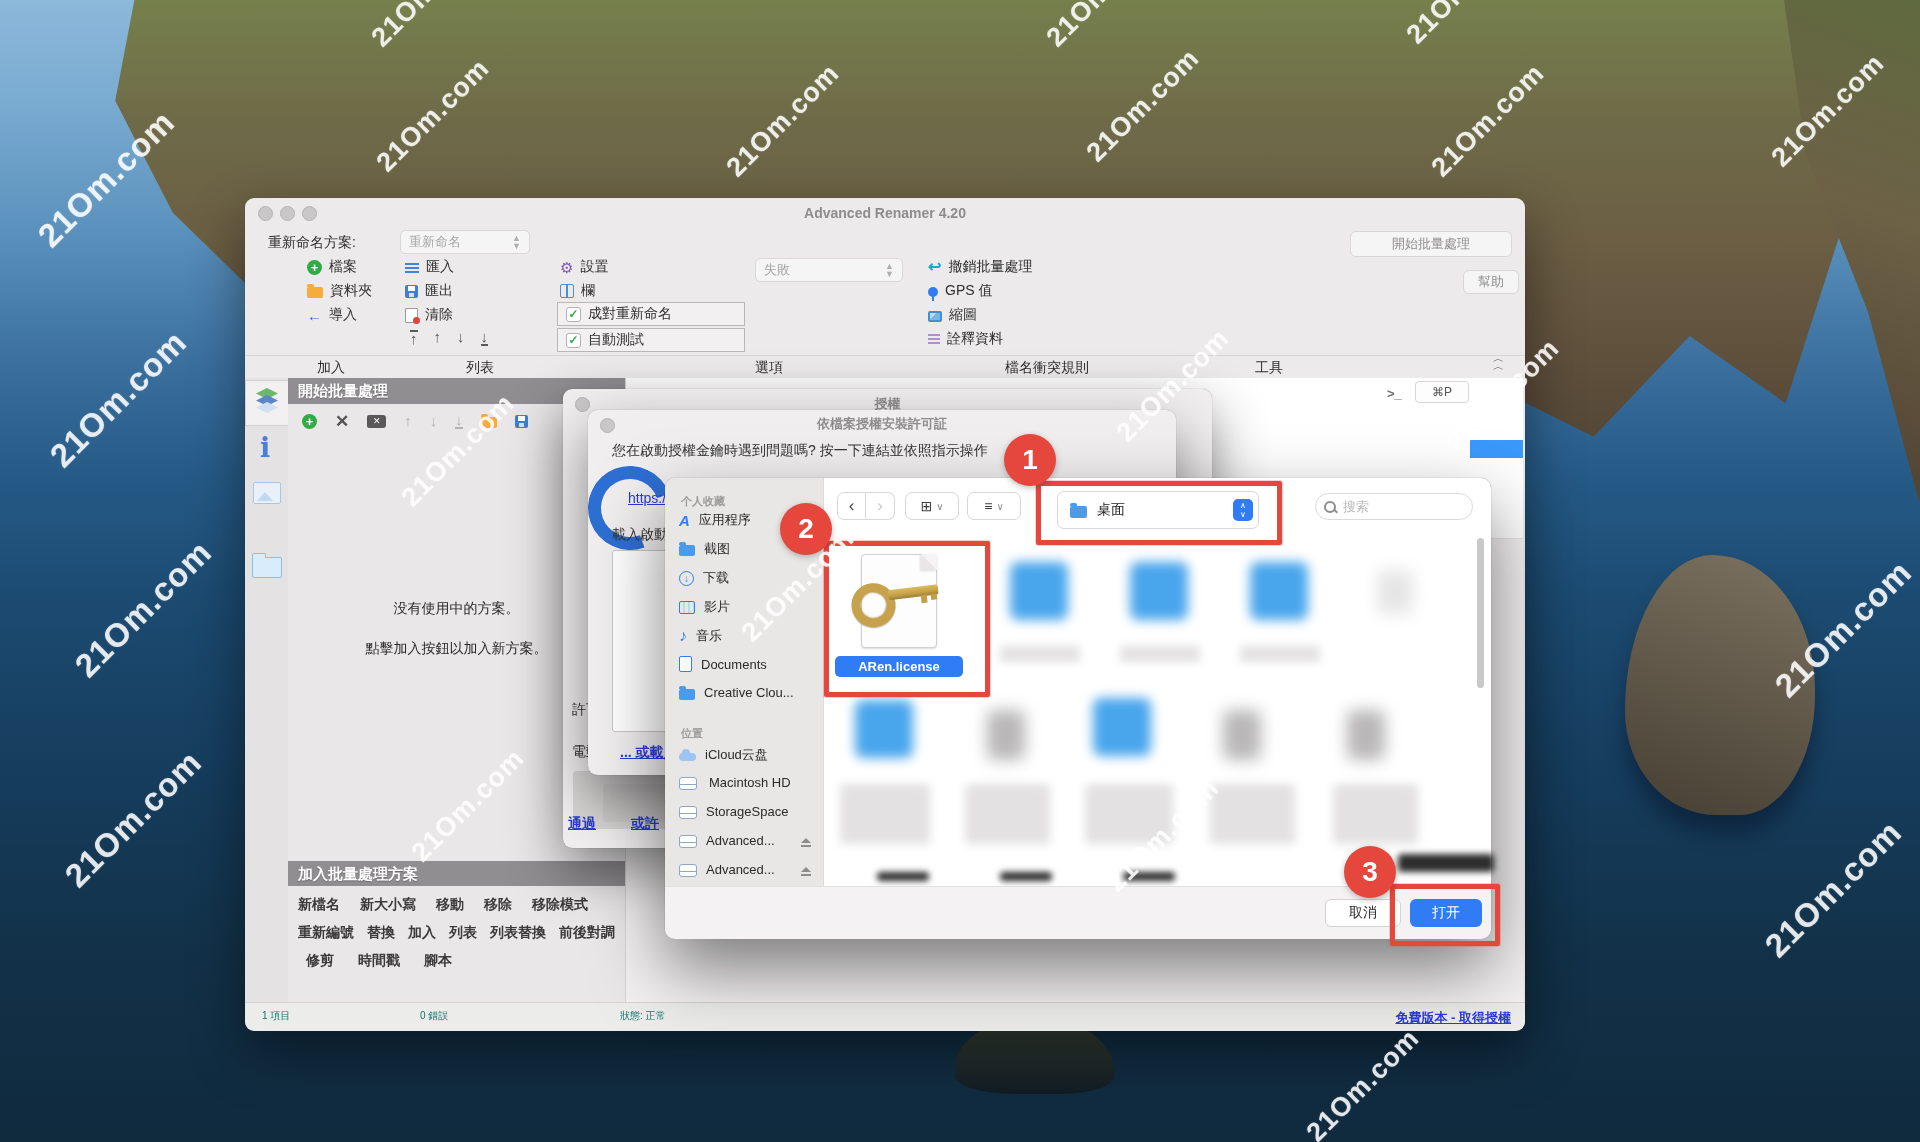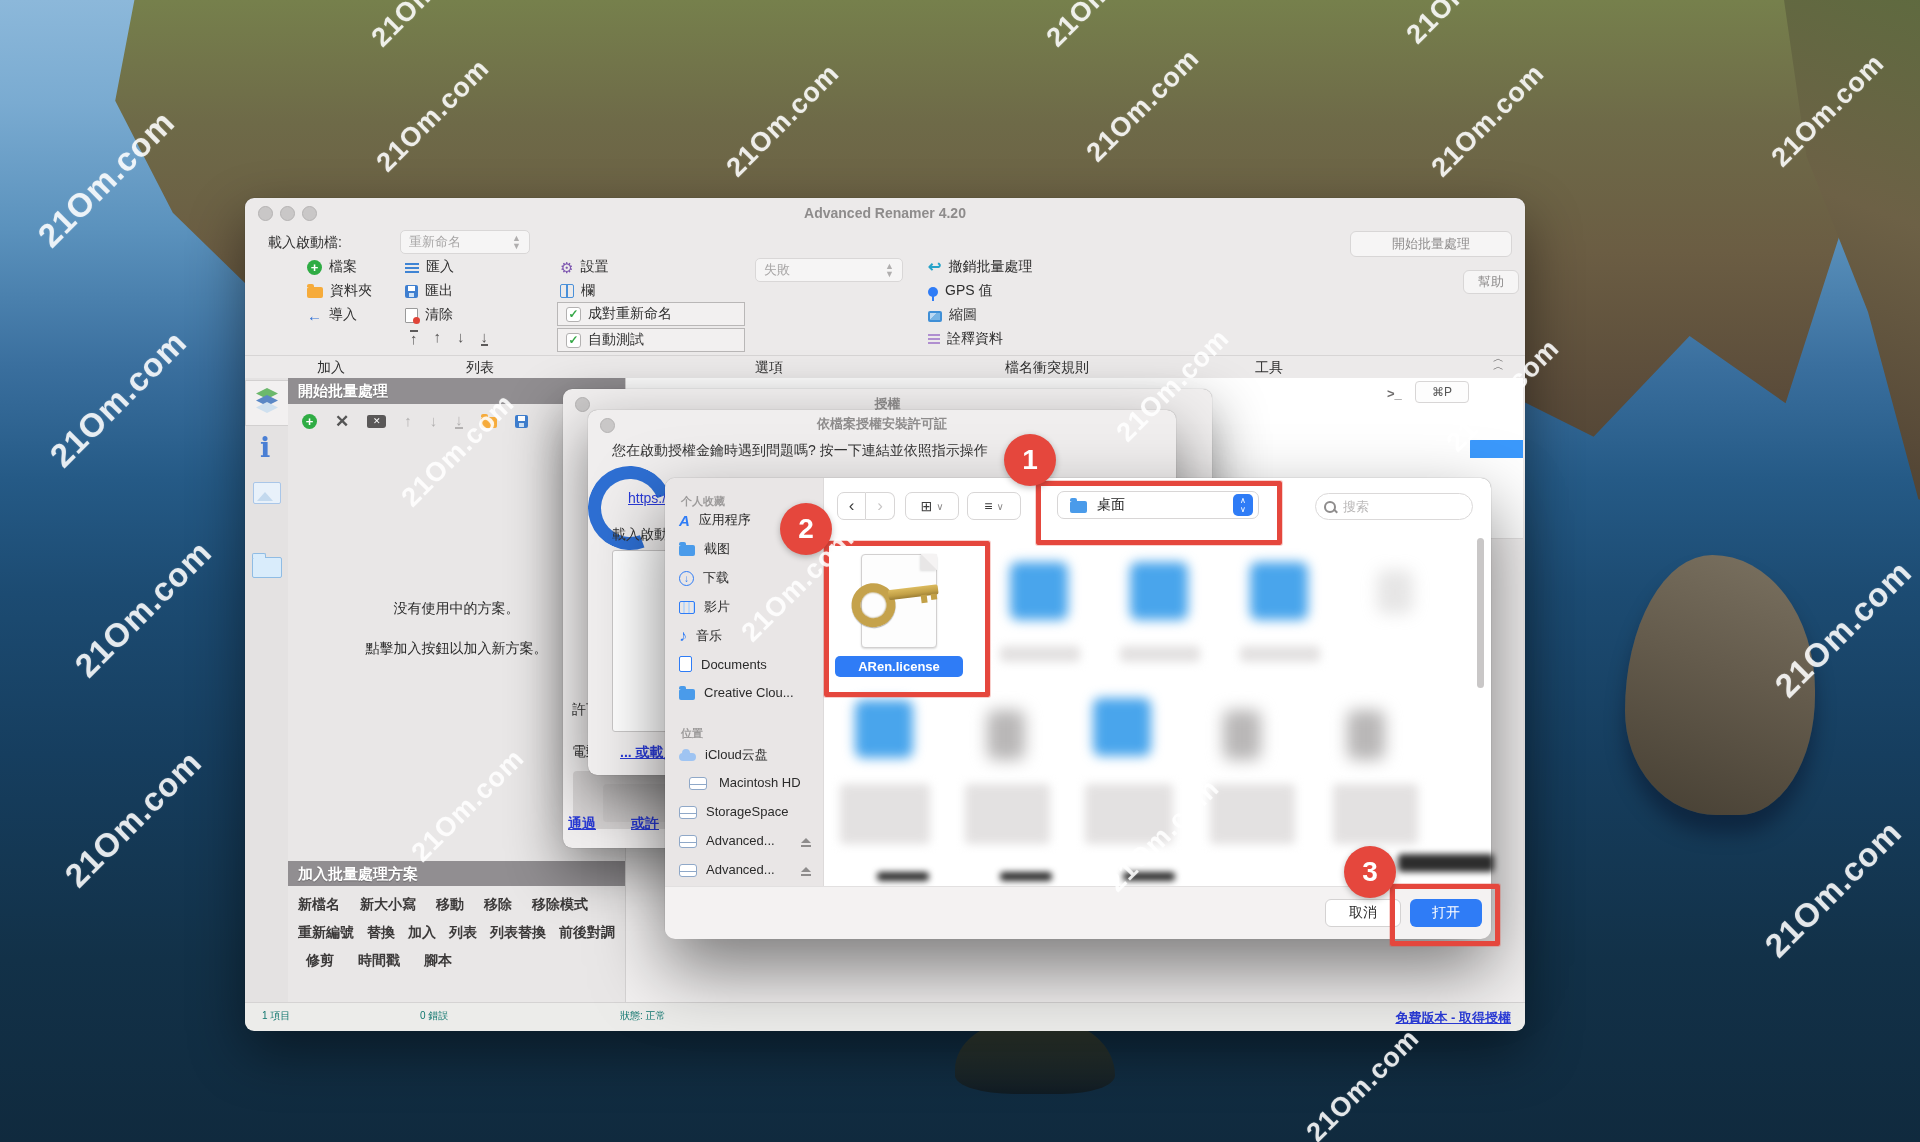--- a/index.html
+++ b/index.html
@@ -150,21 +150,21 @@
 
   <div id="ar" class="abs win">
 
     <div class="abs" style="left:13px;top:8px;display:flex;gap:7px;">
       <span class="dot"></span>
       <span class="dot"></span>
       <span class="dot"></span>
     </div>
     <div class="abs wtitle" style="left:0;top:7px;width:1280px;">Advanced Renamer 4.20</div>
 
-    <span class="abs lbl" style="left:23px;top:36px;">載入啟動檔:</span>
+    <span class="abs lbl" style="left:23px;top:36px;">重新命名方案:</span>
     <div class="abs select" style="left:155px;top:32px;width:130px;height:24px;">
       <span class="dim">重新命名</span>
       <span class="updown">▲<br>▼</span>
     </div>
     <div class="abs btn" style="left:1105px;top:33px;width:162px;height:26px;">開始批量處理</div>
 
     <div class="abs titem" style="left:62px;top:60px;">
       <span class="ic ic-plus">+</span>
       <span>檔案</span>
       </div>
@@ -363,21 +363,21 @@
       <div class="abs sitem" style="left:14px;top:207px;">
         <span class="si ic-folder blue ic"></span>
         <span>Creative Clou...</span>
         </div>
 
       <span class="abs sec" style="left:16px;top:248px;">位置</span>
       <div class="abs sitem" style="left:14px;top:268px;">
         <span class="si si-cloud"></span>
         <span>iCloud云盘</span>
         </div>
-      <div class="abs sitem" style="left:24px;top:297px;gap:12px;">
+      <div class="abs sitem" style="left:14px;top:297px;gap:12px;">
         <span class="si si-disk"></span>
         <span>Macintosh HD</span>
         </div>
       <div class="abs sitem" style="left:14px;top:326px;">
         <span class="si si-disk"></span>
         <span>StorageSpace</span>
         </div>
       <div class="abs sitem" style="left:14px;top:355px;width:132px;">
         <span class="si si-disk"></span>
         <span>Advanced...</span>
@@ -405,21 +405,21 @@
       <span class="pglyph" style="font-size:17px;color:#c9c7c7;">›</span>
       </div>
     <div class="abs pbtn" style="left:240px;top:14px;width:54px;height:28px;border-radius:7px;">
       <span class="pglyph">⊞</span>
       <span class="chev">∨</span>
       </div>
     <div class="abs pbtn" style="left:302px;top:14px;width:54px;height:28px;border-radius:7px;">
       <span class="pglyph">≡</span>
       <span class="chev">∨</span>
       </div>
-    <div class="abs pbtn" style="left:392px;top:13px;width:202px;height:28px;border-radius:7px;justify-content:flex-start;padding:0 5px 0 12px;">
+    <div class="abs pbtn" style="left:392px;top:13px;width:202px;height:38px;border-radius:7px;justify-content:flex-start;padding:0 5px 0 12px;">
       <span class="si ic-folder blue ic" style="width:17px;height:12px;"></span>
       <span style="font-size:14px;color:#222;margin-left:10px;">桌面</span>
       <span class="stepper" style="margin-left:auto;">
           <span>∧</span>
           <span>∨</span>
         </span>
       </div>
     <div class="abs searchf" style="left:650px;top:15px;width:158px;height:27px;">
       <span class="mag"></span>
       <input placeholder="搜索" style="">

